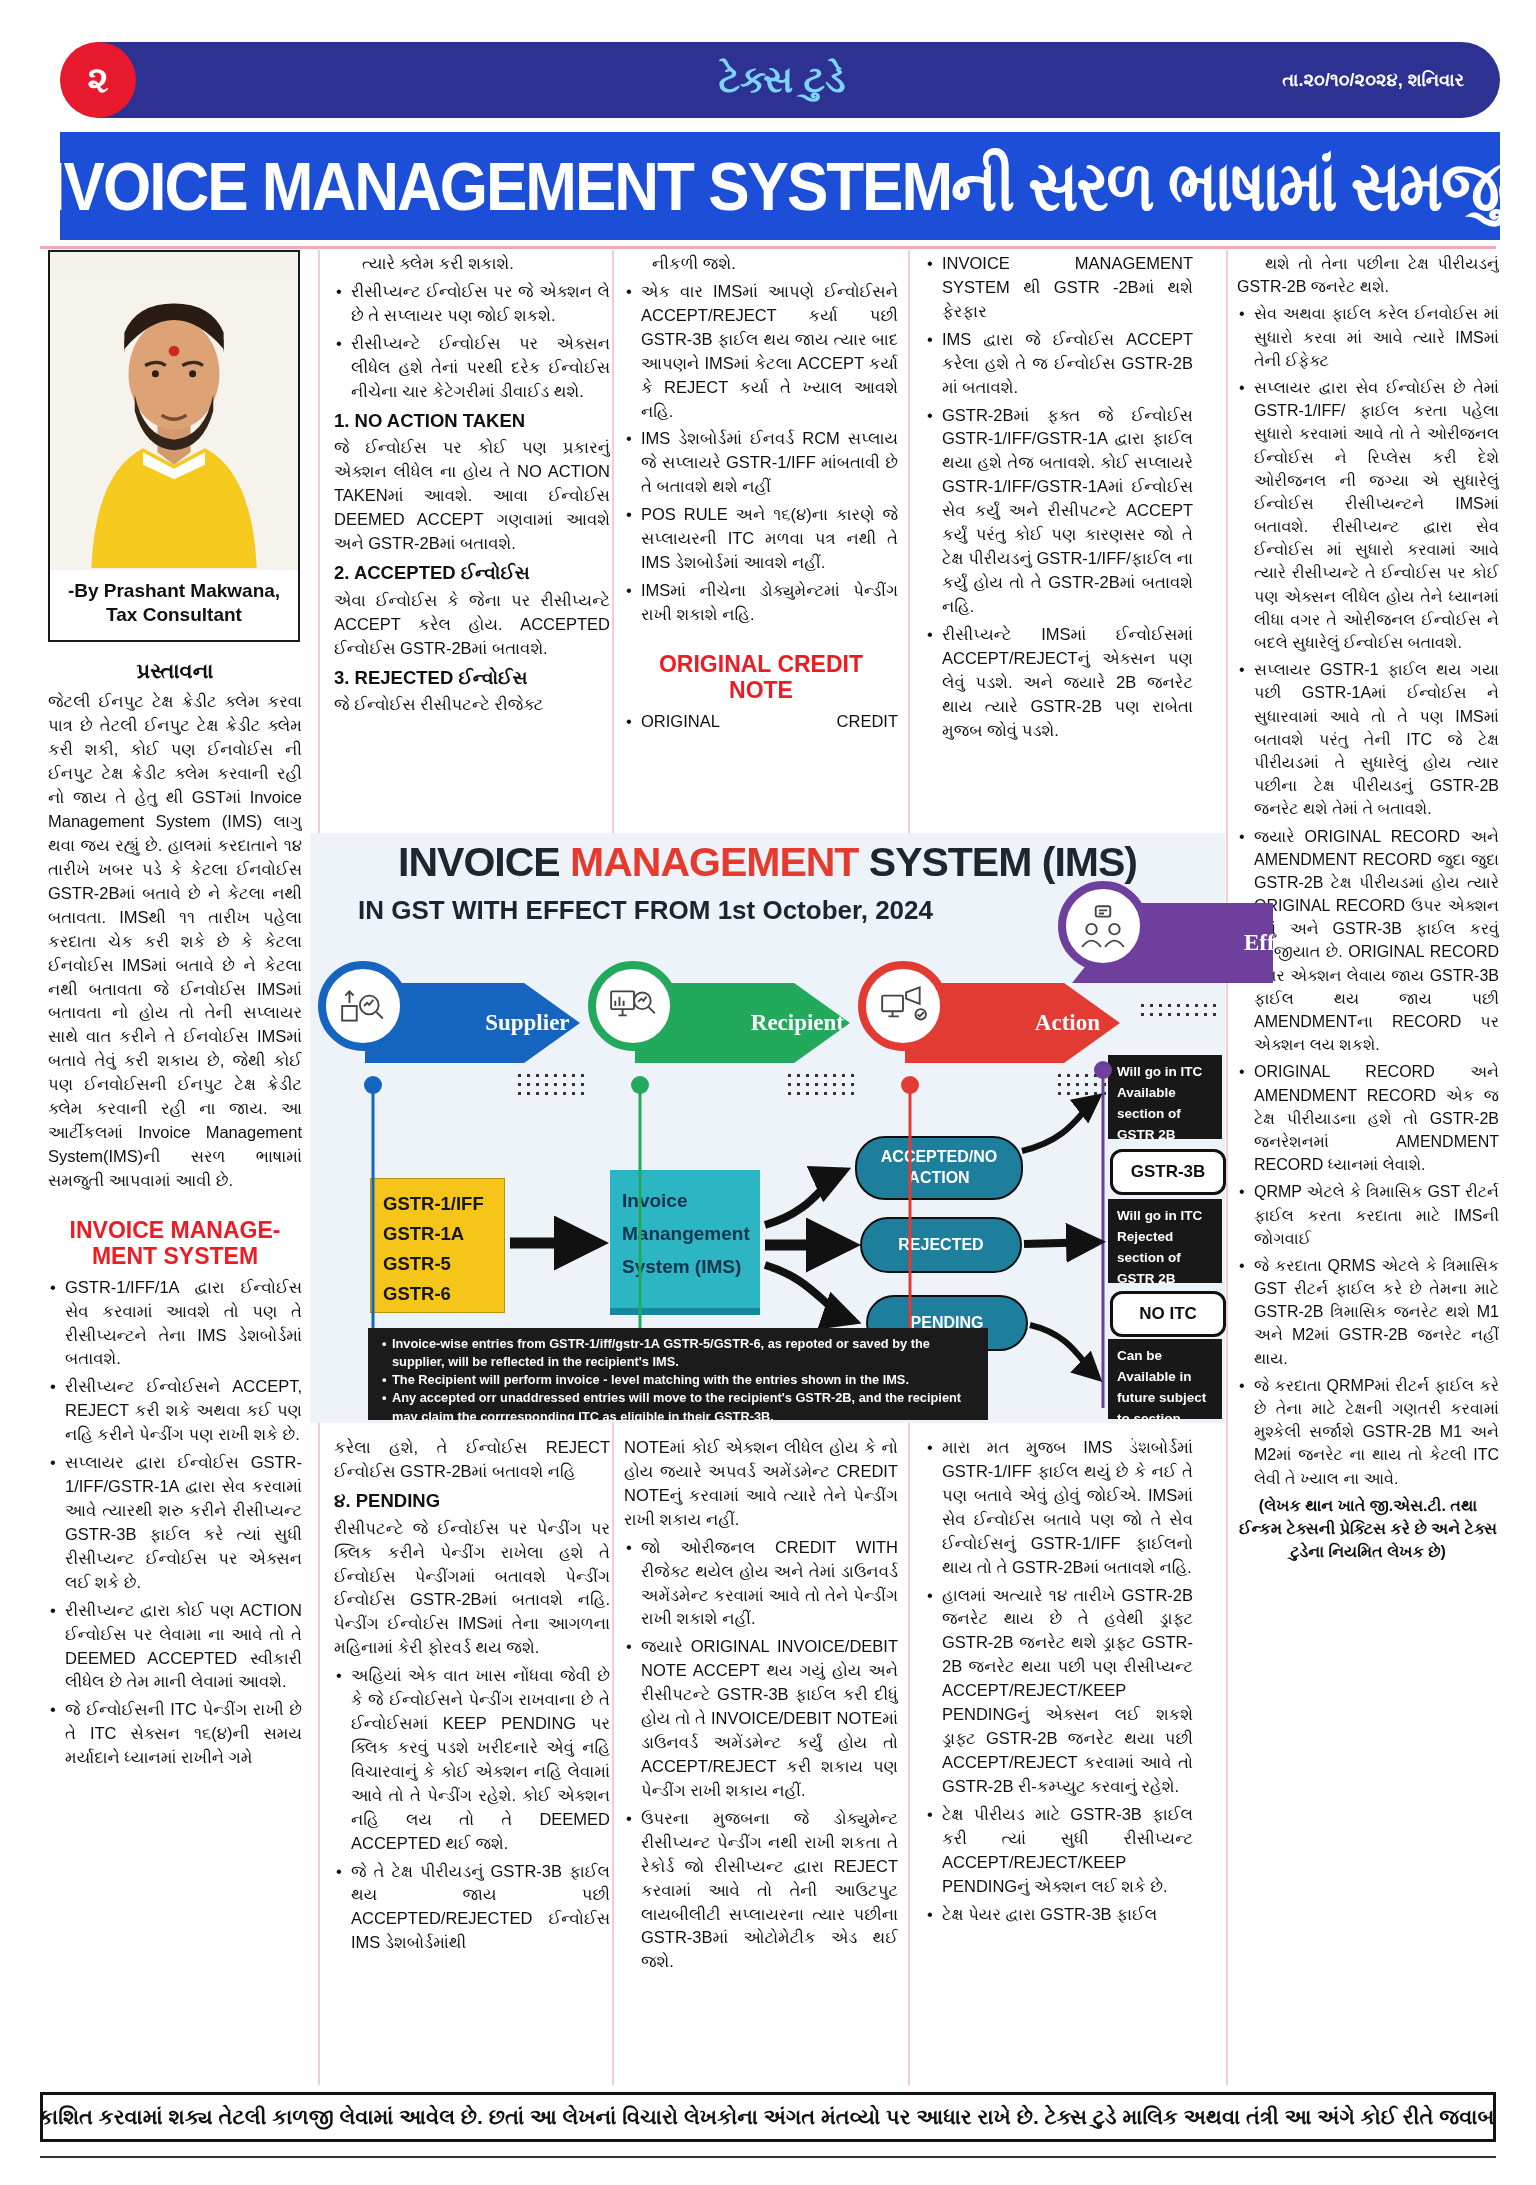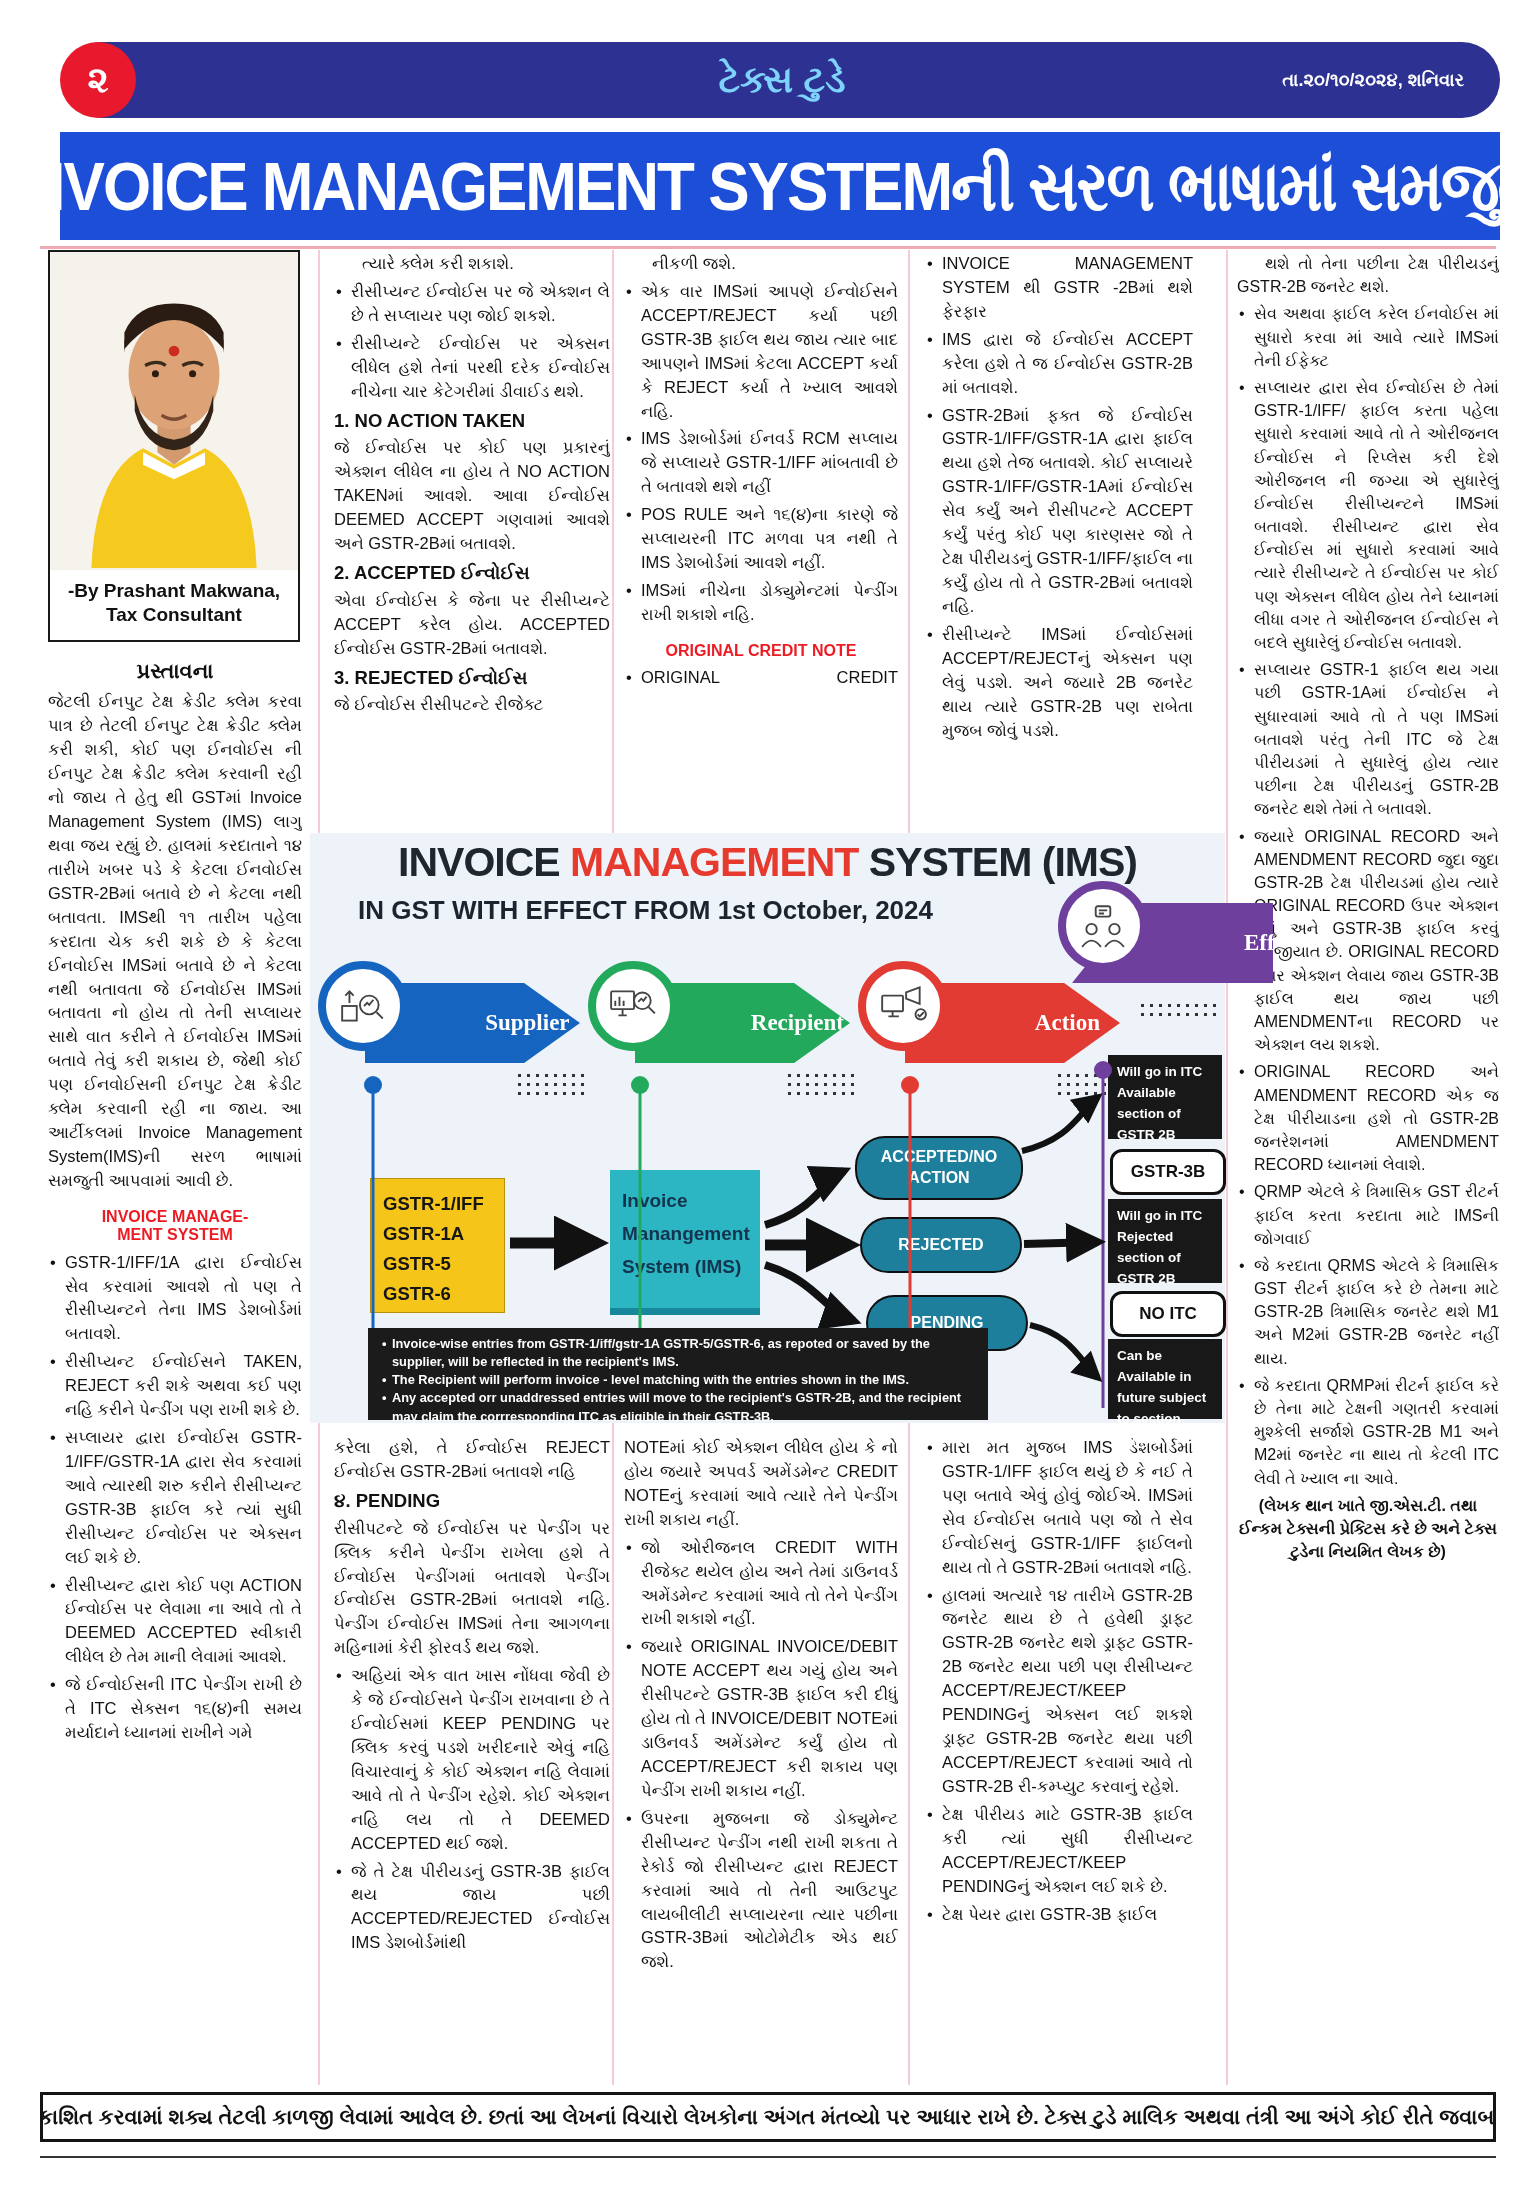--- a/index.html
+++ b/index.html
@@ -20,21 +20,21 @@
             transform:scaleY(1.12);}
   .toprule{position:absolute;left:40px;top:246px;width:1456px;height:3px;background:#f0aab4;}
   .colrule{position:absolute;top:250px;width:2px;height:1835px;background:#f6ccd4;}
   
   .col{position:absolute;font-size:16.5px;line-height:1.45;text-align:justify;overflow:hidden;}
   .col p{margin:0 0 4px 0;}
   .bullet{position:relative;padding-left:17px;margin:0 0 4px 0;}
   .bullet::before{content:"\2022";position:absolute;left:2px;top:0;}
   .num-head{font-weight:800;font-size:18.5px;margin:2px 0 2px 0;text-align:left;}
   .sec-head{font-weight:800;font-size:21px;text-align:center;margin:4px 0;}
-  .redhead{color:#ed1c24;font-weight:800;font-size:16px;line-height:1.15;text-align:center;margin:15px 0 6px 0;}
+  .redhead{color:#ed1c24;font-weight:800;font-size:23px;line-height:1.15;text-align:center;margin:24px 0 6px 0;}
   .closing{font-weight:700;text-align:center;margin-top:4px;}
   .spread{text-align-last:justify;}
   
   .photo-box{position:absolute;left:48px;top:250px;width:252px;height:392px;border:2px solid #1a1a1a;
              background:#fff;box-sizing:border-box;}
   .photo-area{width:100%;height:318px;background:#f5f2ec;overflow:hidden;}
   .photo-caption{height:66px;display:flex;flex-direction:column;align-items:center;justify-content:center;
                  font-weight:800;font-size:19px;line-height:1.25;text-align:center;}
   
   .diagram{position:absolute;left:310px;top:833px;width:915px;height:590px;background:#edf3f8;z-index:2;}
@@ -119,21 +119,21 @@
   </div>
 
   <div class="col" style="left:48px;top:652px;width:254px;height:1432px;">
     <div class="sec-head">પ્રસ્તાવના</div>
     <p>જેટલી ઈનપુટ ટેક્ષ ક્રેડીટ ક્લેમ કરવા પાત્ર છે તેટલી ઈનપુટ ટેક્ષ ક્રેડીટ ક્લેમ કરી શકી, કોઈ પણ ઈનવોઈસ ની ઈનપુટ ટેક્ષ ક્રેડીટ ક્લેમ કરવાની રહી નો જાય તે હેતુ થી GSTમાં Invoice Management System (IMS) લાગુ થવા જય રહ્યું છે. હાલમાં કરદાતાને ૧૪ તારીખે ખબર પડે કે કેટલા ઈનવોઈસ GSTR-2Bમાં બતાવે છે ને કેટલા નથી બતાવતા. IMSથી ૧૧ તારીખ પહેલા કરદાતા ચેક કરી શકે છે કે કેટલા ઈનવોઈસ IMSમાં બતાવે છે ને કેટલા નથી બતાવતા જે ઈનવોઈસ IMSમાં બતાવતા નો હોય તો તેની સપ્લાયર સાથે વાત કરીને તે ઈનવોઈસ IMSમાં બતાવે તેવું કરી શકાય છે, જેથી કોઈ પણ ઈનવોઈસની ઈનપુટ ટેક્ષ ક્રેડીટ ક્લેમ કરવાની રહી ના જાય. આ આર્ટીકલમાં Invoice Management System(IMS)ની સરળ ભાષામાં સમજુતી આપવામાં આવી છે.</p>
     <div class="redhead">
       <div>INVOICE MANAGE-</div>
       <div>MENT SYSTEM</div>
     </div>
     <div class="bullet">GSTR-1/IFF/1A દ્વારા ઈન્વોઈસ સેવ કરવામાં આવશે તો પણ તે રીસીપ્યન્ટને તેના IMS ડેશબોર્ડમાં બતાવશે.</div>
-    <div class="bullet">રીસીપ્યન્ટ ઈન્વોઈસને TAKEN, REJECT કરી શકે અથવા કઈ પણ નહિ કરીને પેન્ડીંગ પણ રાખી શકે છે.</div>
+    <div class="bullet">રીસીપ્યન્ટ ઈન્વોઈસને ACCEPT, REJECT કરી શકે અથવા કઈ પણ નહિ કરીને પેન્ડીંગ પણ રાખી શકે છે.</div>
     <div class="bullet">સપ્લાયર દ્વારા ઈન્વોઈસ GSTR-1/IFF/GSTR-1A દ્વારા સેવ કરવામાં આવે ત્યારથી શરુ કરીને રીસીપ્યન્ટ GSTR-3B ફાઈલ કરે ત્યાં સુધી રીસીપ્યન્ટ ઈન્વોઈસ પર એક્સન લઈ શકે છે.</div>
     <div class="bullet">રીસીપ્યન્ટ દ્વારા કોઈ પણ ACTION ઈન્વોઈસ પર લેવામા ના આવે તો તે DEEMED ACCEPTED સ્વીકારી લીધેલ છે તેમ માની લેવામાં આવશે.</div>
     <div class="bullet">જે ઈન્વોઈસની ITC પેન્ડીંગ રાખી છે તે ITC સેક્સન ૧૬(૪)ની સમય મર્યાદાને ધ્યાનમાં રાખીને ગમે</div>
   </div>
 
   <div class="col" style="left:334px;top:252px;width:276px;height:578px;">
     <p style="text-indent:28px;">ત્યારે ક્લેમ કરી શકાશે.</p>
     <div class="bullet">રીસીપ્યન્ટ ઈન્વોઈસ પર જે એક્શન લે છે તે સપ્લાયર પણ જોઈ શકશે.</div>
     <div class="bullet">રીસીપ્યન્ટે ઈન્વોઈસ પર એક્સન લીધેલ હશે તેનાં પરથી દરેક ઈન્વોઈસ નીચેના ચાર કેટેગરીમાં ડીવાઈડ થશે.</div>
     <div class="num-head">1. NO ACTION TAKEN</div>

